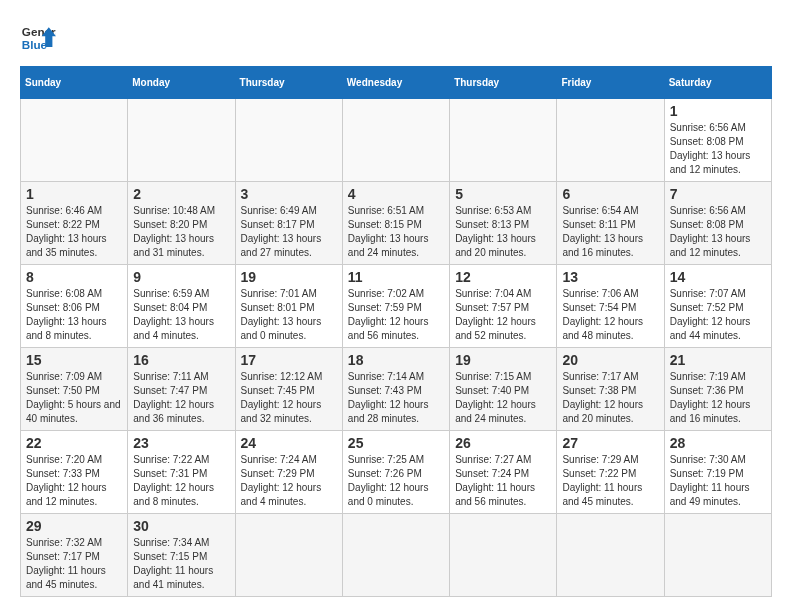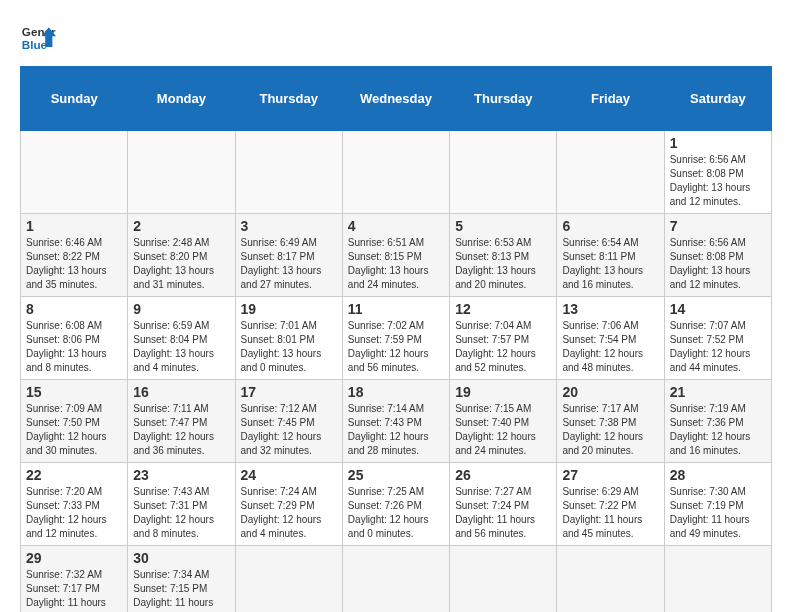--- a/index.html
+++ b/index.html
@@ -38,24 +38,24 @@
       color: #555;
     }
     table {
       width: 100%;
       border-collapse: collapse;
       font-size: 11px;
     }
     thead tr th {
       background: #1a6fba;
       color: #fff;
-      font-size: 13px;
+      font-size: 10px;
       font-weight: bold;
-      padding: 24px 4px;
-      text-align: center;
+      padding: 10px 4px;
+      text-align: left;
       border: 1px solid #1a6fba;
     }
     tbody tr td {
       border: 1px solid #ccc;
       vertical-align: top;
       padding: 4px 5px;
       width: 14.28%;
       height: 80px;
       color: #333;
       background: #fff;
@@ -129,21 +129,21 @@
         <span class="day-num">1</span>
         <div class="day-info">
           <span>Sunrise: 6:46 AM</span><br>
           <span>Sunset: 8:22 PM</span><br>
           <span>Daylight: 13 hours and 35 minutes.</span>
         </div>
       </td>
         <td>
         <span class="day-num">2</span>
         <div class="day-info">
-          <span>Sunrise: 2:48 AM</span><br>
+          <span>Sunrise: 10:48 AM</span><br>
           <span>Sunset: 8:20 PM</span><br>
           <span>Daylight: 13 hours and 31 minutes.</span>
         </div>
       </td>
         <td>
         <span class="day-num">3</span>
         <div class="day-info">
           <span>Sunrise: 6:49 AM</span><br>
           <span>Sunset: 8:17 PM</span><br>
           <span>Daylight: 13 hours and 27 minutes.</span>
@@ -239,35 +239,35 @@
           <span>Daylight: 12 hours and 44 minutes.</span>
         </div>
       </td>
       </tr>
       <tr>
         <td>
         <span class="day-num">15</span>
         <div class="day-info">
           <span>Sunrise: 7:09 AM</span><br>
           <span>Sunset: 7:50 PM</span><br>
-          <span>Daylight: 12 hours and 30 minutes.</span>
+          <span>Daylight: 5 hours and 40 minutes.</span>
         </div>
       </td>
         <td>
         <span class="day-num">16</span>
         <div class="day-info">
           <span>Sunrise: 7:11 AM</span><br>
           <span>Sunset: 7:47 PM</span><br>
           <span>Daylight: 12 hours and 36 minutes.</span>
         </div>
       </td>
         <td>
         <span class="day-num">17</span>
         <div class="day-info">
-          <span>Sunrise: 7:12 AM</span><br>
+          <span>Sunrise: 12:12 AM</span><br>
           <span>Sunset: 7:45 PM</span><br>
           <span>Daylight: 12 hours and 32 minutes.</span>
         </div>
       </td>
         <td>
         <span class="day-num">18</span>
         <div class="day-info">
           <span>Sunrise: 7:14 AM</span><br>
           <span>Sunset: 7:43 PM</span><br>
           <span>Daylight: 12 hours and 28 minutes.</span>
@@ -303,21 +303,21 @@
         <span class="day-num">22</span>
         <div class="day-info">
           <span>Sunrise: 7:20 AM</span><br>
           <span>Sunset: 7:33 PM</span><br>
           <span>Daylight: 12 hours and 12 minutes.</span>
         </div>
       </td>
         <td>
         <span class="day-num">23</span>
         <div class="day-info">
-          <span>Sunrise: 7:43 AM</span><br>
+          <span>Sunrise: 7:22 AM</span><br>
           <span>Sunset: 7:31 PM</span><br>
           <span>Daylight: 12 hours and 8 minutes.</span>
         </div>
       </td>
         <td>
         <span class="day-num">24</span>
         <div class="day-info">
           <span>Sunrise: 7:24 AM</span><br>
           <span>Sunset: 7:29 PM</span><br>
           <span>Daylight: 12 hours and 4 minutes.</span>
@@ -335,21 +335,21 @@
         <span class="day-num">26</span>
         <div class="day-info">
           <span>Sunrise: 7:27 AM</span><br>
           <span>Sunset: 7:24 PM</span><br>
           <span>Daylight: 11 hours and 56 minutes.</span>
         </div>
       </td>
         <td>
         <span class="day-num">27</span>
         <div class="day-info">
-          <span>Sunrise: 6:29 AM</span><br>
+          <span>Sunrise: 7:29 AM</span><br>
           <span>Sunset: 7:22 PM</span><br>
           <span>Daylight: 11 hours and 45 minutes.</span>
         </div>
       </td>
         <td>
         <span class="day-num">28</span>
         <div class="day-info">
           <span>Sunrise: 7:30 AM</span><br>
           <span>Sunset: 7:19 PM</span><br>
           <span>Daylight: 11 hours and 49 minutes.</span>

